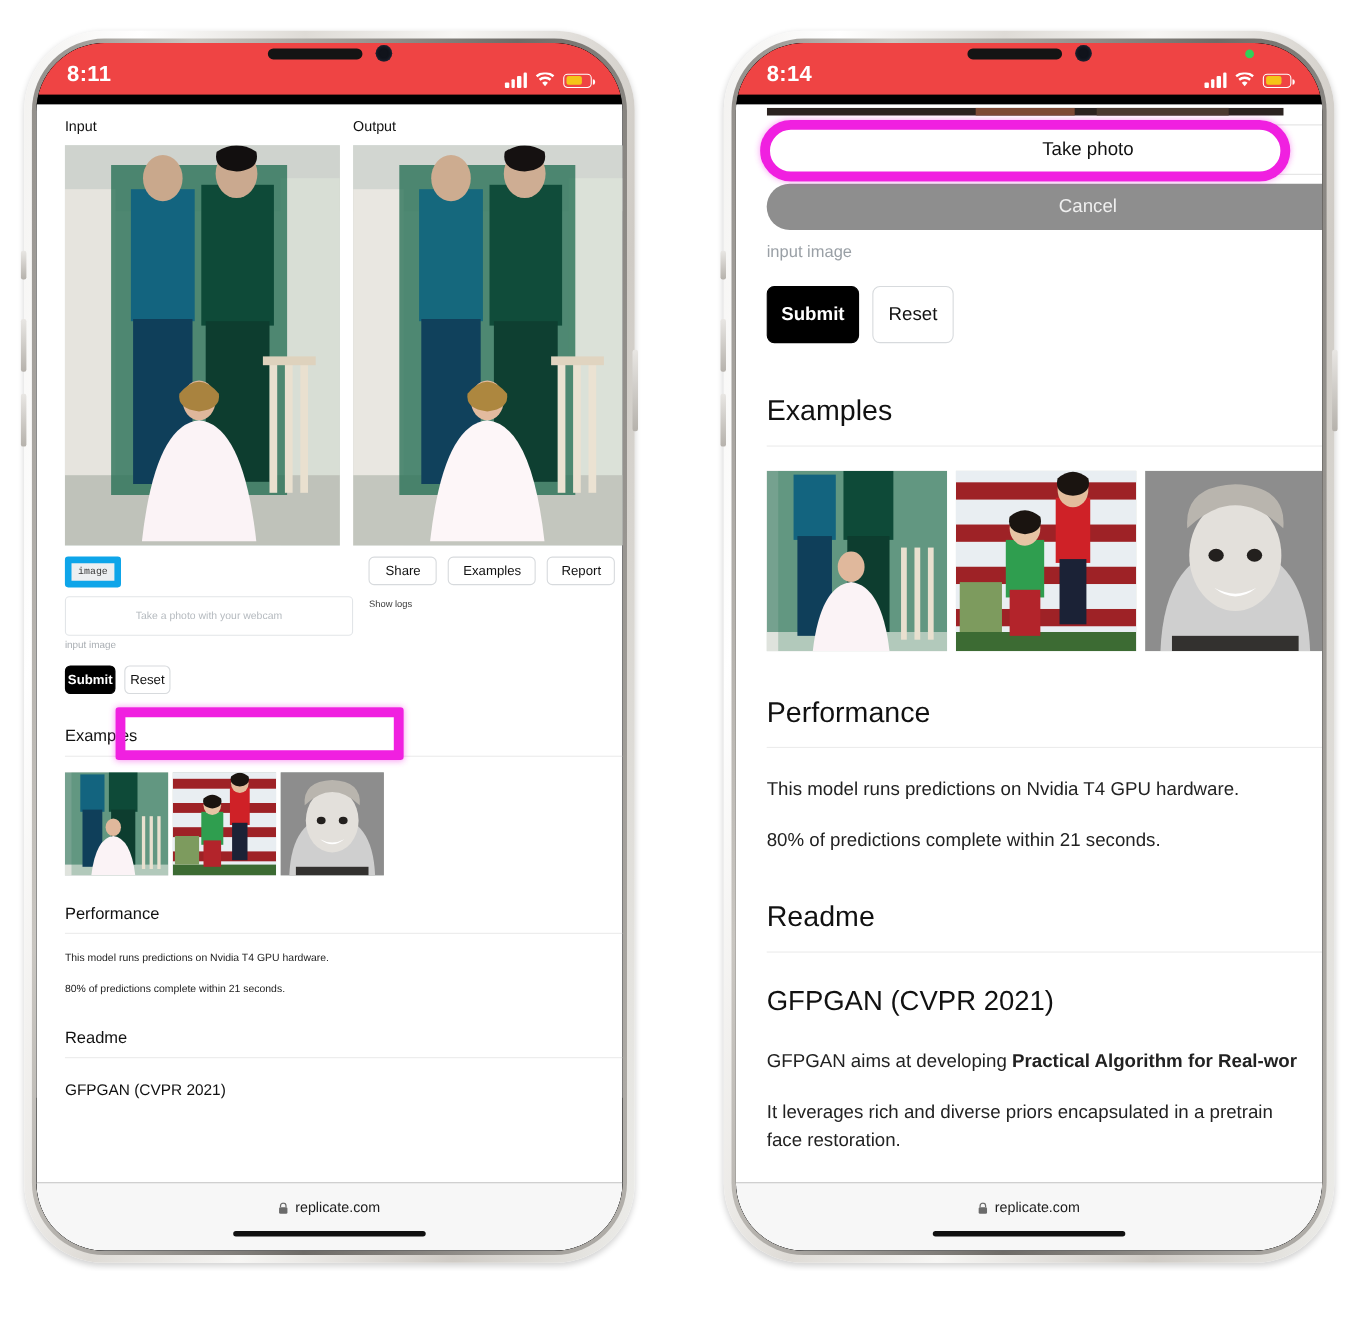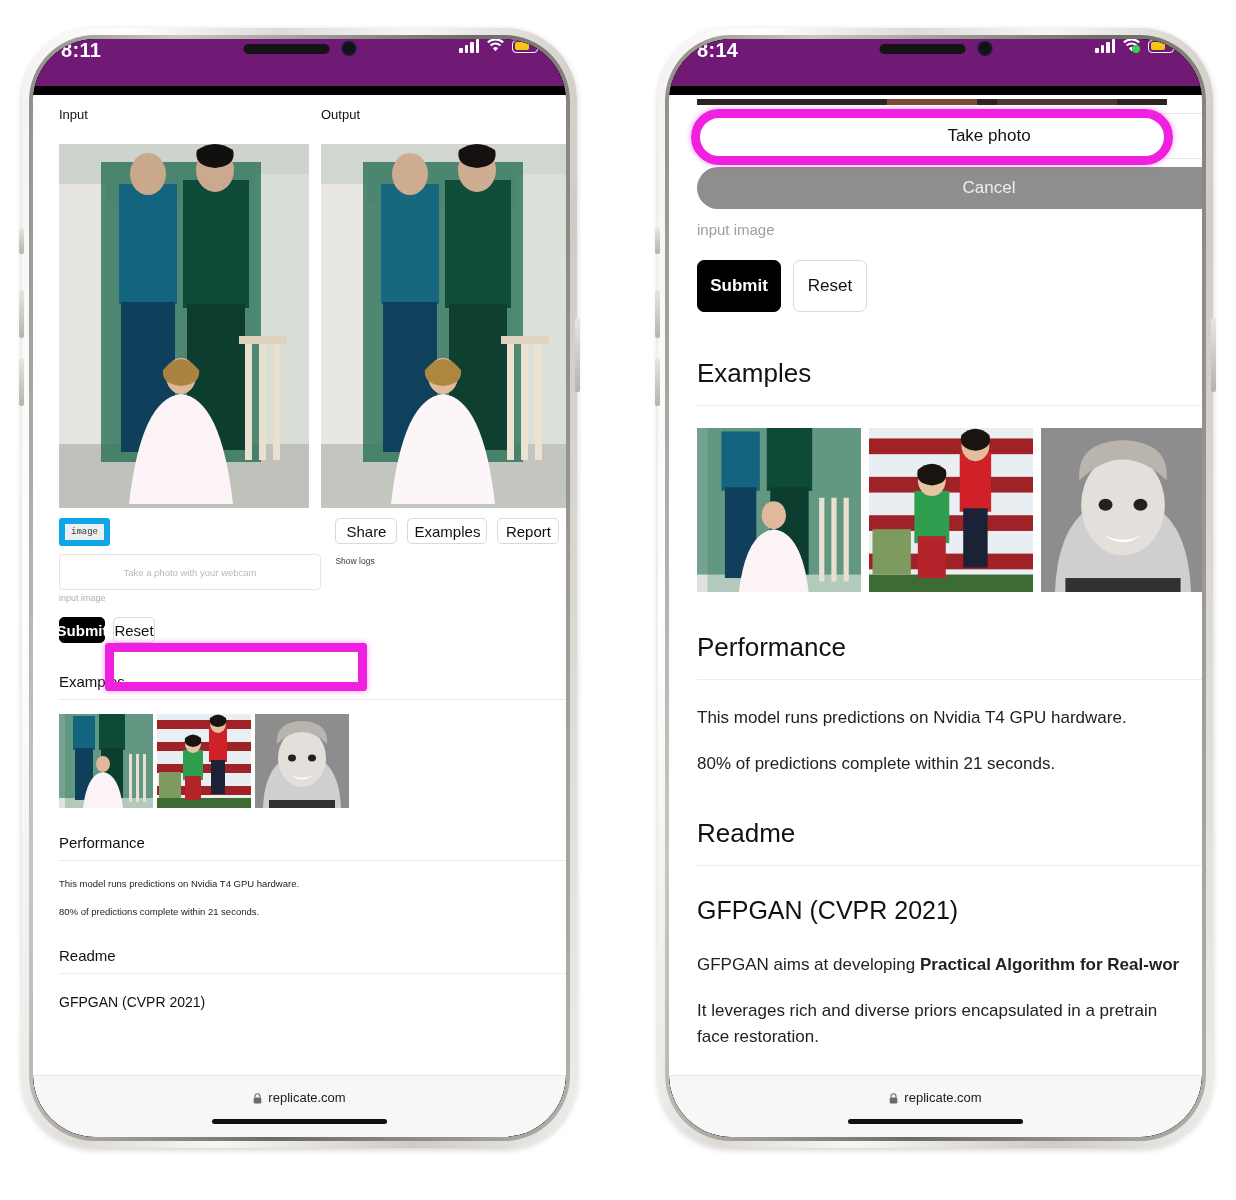--- a/index.html
+++ b/index.html
@@ -42,22 +42,22 @@
     background: linear-gradient(180deg,#e8e6e3,#b6b2ac);
     border-radius: 2px;
   }
   .btn-mute  { left: -3px; width: 5px; height: 26px; }
   .btn-volup { left: -3px; width: 5px; height: 48px; }
   .btn-voldn { left: -3px; width: 5px; height: 48px; }
   .btn-power { right: -3px; width: 5px; height: 74px; }
 
   
   .statusbar {
-    position: relative; height: 47px; background: #701a75; color: #fff;
-    display: flex; align-items: flex-start; justify-content: space-between;
+    position: relative; height: 47px; background: #ef4444; color: #fff;
+    display: flex; align-items: flex-end; justify-content: space-between;
     padding: 0 28px 6px 28px;
   }
   .sb-time { font-size: 20px; font-weight: 700; letter-spacing: .3px; }
   .sb-right { display: flex; align-items: center; gap: 7px; }
   .notch {
     position: absolute; left: 50%; top: 2px; transform: translateX(-50%);
     display: flex; align-items: center; gap: 12px;
   }
   .notch-speaker { width: 86px; height: 10px; border-radius: 6px; background: #141414; }
   .notch-cam { width: 15px; height: 15px; border-radius: 50%; background: #10131b; box-shadow: inset 0 0 3px #2a3348; }
@@ -76,21 +76,21 @@
 
   
   .web {
     position: absolute; left: 0; right: 0; background: #fff; overflow: hidden;
   }
   .page { position: absolute; left: 0; top: 0; background: #fff; }
 
   
   .cols { display: flex; gap: 0; }
   .col { }
-  .colhead { font-size: 13px; color: #111; margin-bottom: 22px; }
+  .colhead { font-size: 13px; color: #111; margin-bottom: 10px; }
   .photo { background: #cfd6d2; display:block; }
 
   .chip {
     display: inline-block; font-family: "Liberation Mono", monospace;
     font-size: 9px; background: #eceff1; color: #3a3a3a;
     padding: 3px 6px; border-radius: 3px; border: 6px solid #0ea5e9;
   }
   .dropzone {
     border: 1px dashed #d4d7da; border-radius: 4px; background: #fff;
     text-align: center;
@@ -99,21 +99,21 @@
   .dz-file { font-size: 8px; color: #b9bec4; margin-top: 4px; letter-spacing: .1px; }
   .webcam-box {
     border: 1px solid #e2e5e8; border-radius: 4px; background: #fff;
     text-align: center; font-size: 9.5px; color: #b5babf;
     display: flex; align-items: center; justify-content: center;
   }
   .helper { font-size: 9px; color: #a9aeb3; }
 
   .btn {
     border: 1px solid #d7dadd; background: #fff; color: #111;
-    border-radius: 5px; font-size: 15px; font-family: "Liberation Sans", sans-serif;
+    border-radius: 5px; font-size: 12px; font-family: "Liberation Sans", sans-serif;
     display: inline-flex; align-items: center; justify-content: center;
   }
   .btn-dark { background: #000; color: #fff; border-color: #000; font-weight: 700; text-align: right; }
 
   .sec-title { font-weight: 400; color: #111; }
   .rule { border-top: 1px solid #ececec; }
   .para { color: #222; }
   .link { color: #3a3a3a; }
   .thumb { background: #cfd6d2; display:block; }
 

